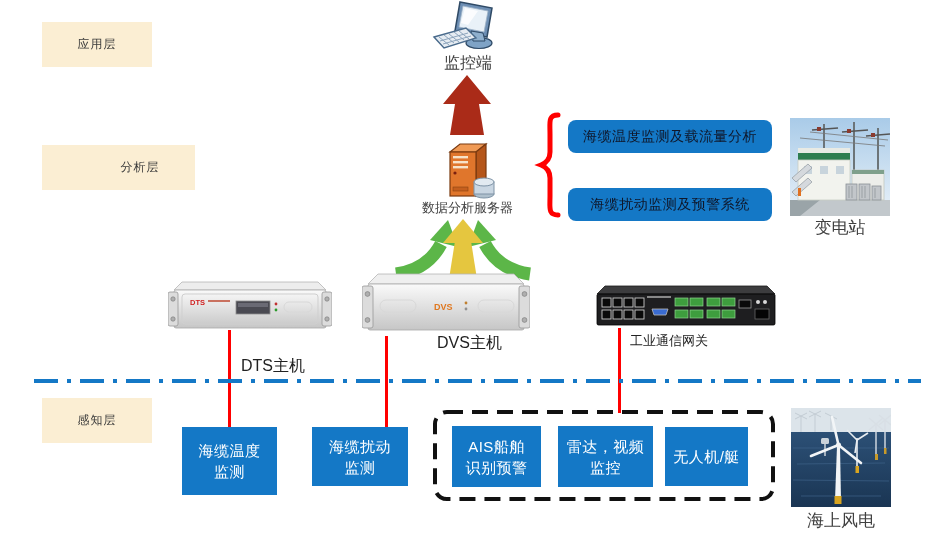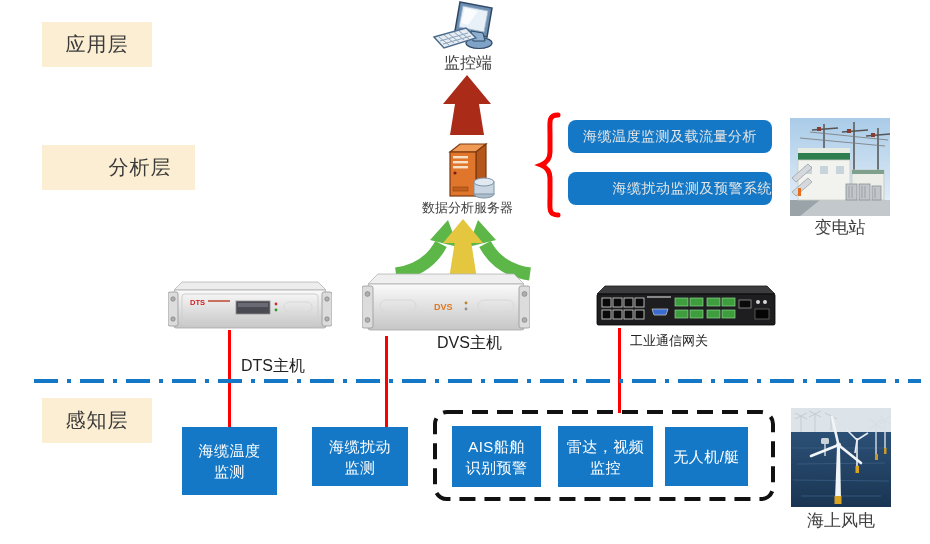--- a/index.html
+++ b/index.html
@@ -5,31 +5,31 @@
   html,body{margin:0;padding:0;background:#fff;}
   .canvas{
     position:relative;width:930px;height:544px;background:#ffffff;
     font-family:"Liberation Sans","DejaVu Sans",sans-serif;overflow:hidden;color:#333;
   }
   .abs{position:absolute;}
   
   .layer-box{
     position:absolute;left:42px;width:110px;height:45px;background:#FBEED3;
     display:flex;align-items:center;justify-content:center;
-    font-size:20px;color:#3a3a3a;letter-spacing:1px;
+    font-size:12px;color:#3a3a3a;letter-spacing:1px;
   }
   
   .cap{position:absolute;text-align:center;color:#404040;}
   .cap-sm{font-size:16px;}
   .cap-md{font-size:13px;}
   .cap-lg{font-size:17px;}
   
   .sys-box{
     position:absolute;left:568px;width:204px;height:33px;border-radius:8px;
-    background:#1478C6;color:#e5e5e5;font-size:14px;
+    background:#1478C6;color:#0f172a;font-size:14px;
     display:flex;align-items:center;justify-content:center;letter-spacing:0.5px;
   }
   
   .sensor-box{
     position:absolute;background:#1478C6;color:#fff;font-size:15px;line-height:1.4;
     display:flex;flex-direction:column;align-items:center;justify-content:center;
     text-align:center;letter-spacing:0.5px;
   }
   
   .redline{position:absolute;width:3px;background:#FF0000;}
@@ -88,21 +88,21 @@
   </svg>
   <div class="cap cap-md" style="left:400px;top:199px;width:135px;">数据分析服务器</div>
 
   <svg class="abs" style="left:530px;top:110px;" width="34" height="110" viewBox="0 0 34 110">
     <path d="M28,5 C18,5 20,12 20,24 L20,42 C20,50 16,53 11,55 C16,57 20,60 20,68 L20,86 C20,98 18,105 28,105" fill="none" stroke="#FF0000" stroke-width="5" stroke-linecap="round"></path>
   </svg>
 
   <div class="sys-box" style="top:120px;">
     <span>海缆温度监测及载流量分析</span>
   </div>
-  <div class="sys-box" style="top:172px;justify-content:flex-end;">
+  <div class="sys-box" style="top:188px;">
     <span>海缆扰动监测及预警系统</span>
   </div>
 
   <svg class="abs" style="left:790px;top:118px;" width="100" height="98" viewBox="0 0 100 98">
     <defs>
       <linearGradient id="sky1" x1="0" y1="0" x2="0" y2="1">
         <stop offset="0" stop-color="#A9CBE8"></stop>
           <stop offset="1" stop-color="#EAF2F9"></stop>
       </linearGradient>
     </defs>

